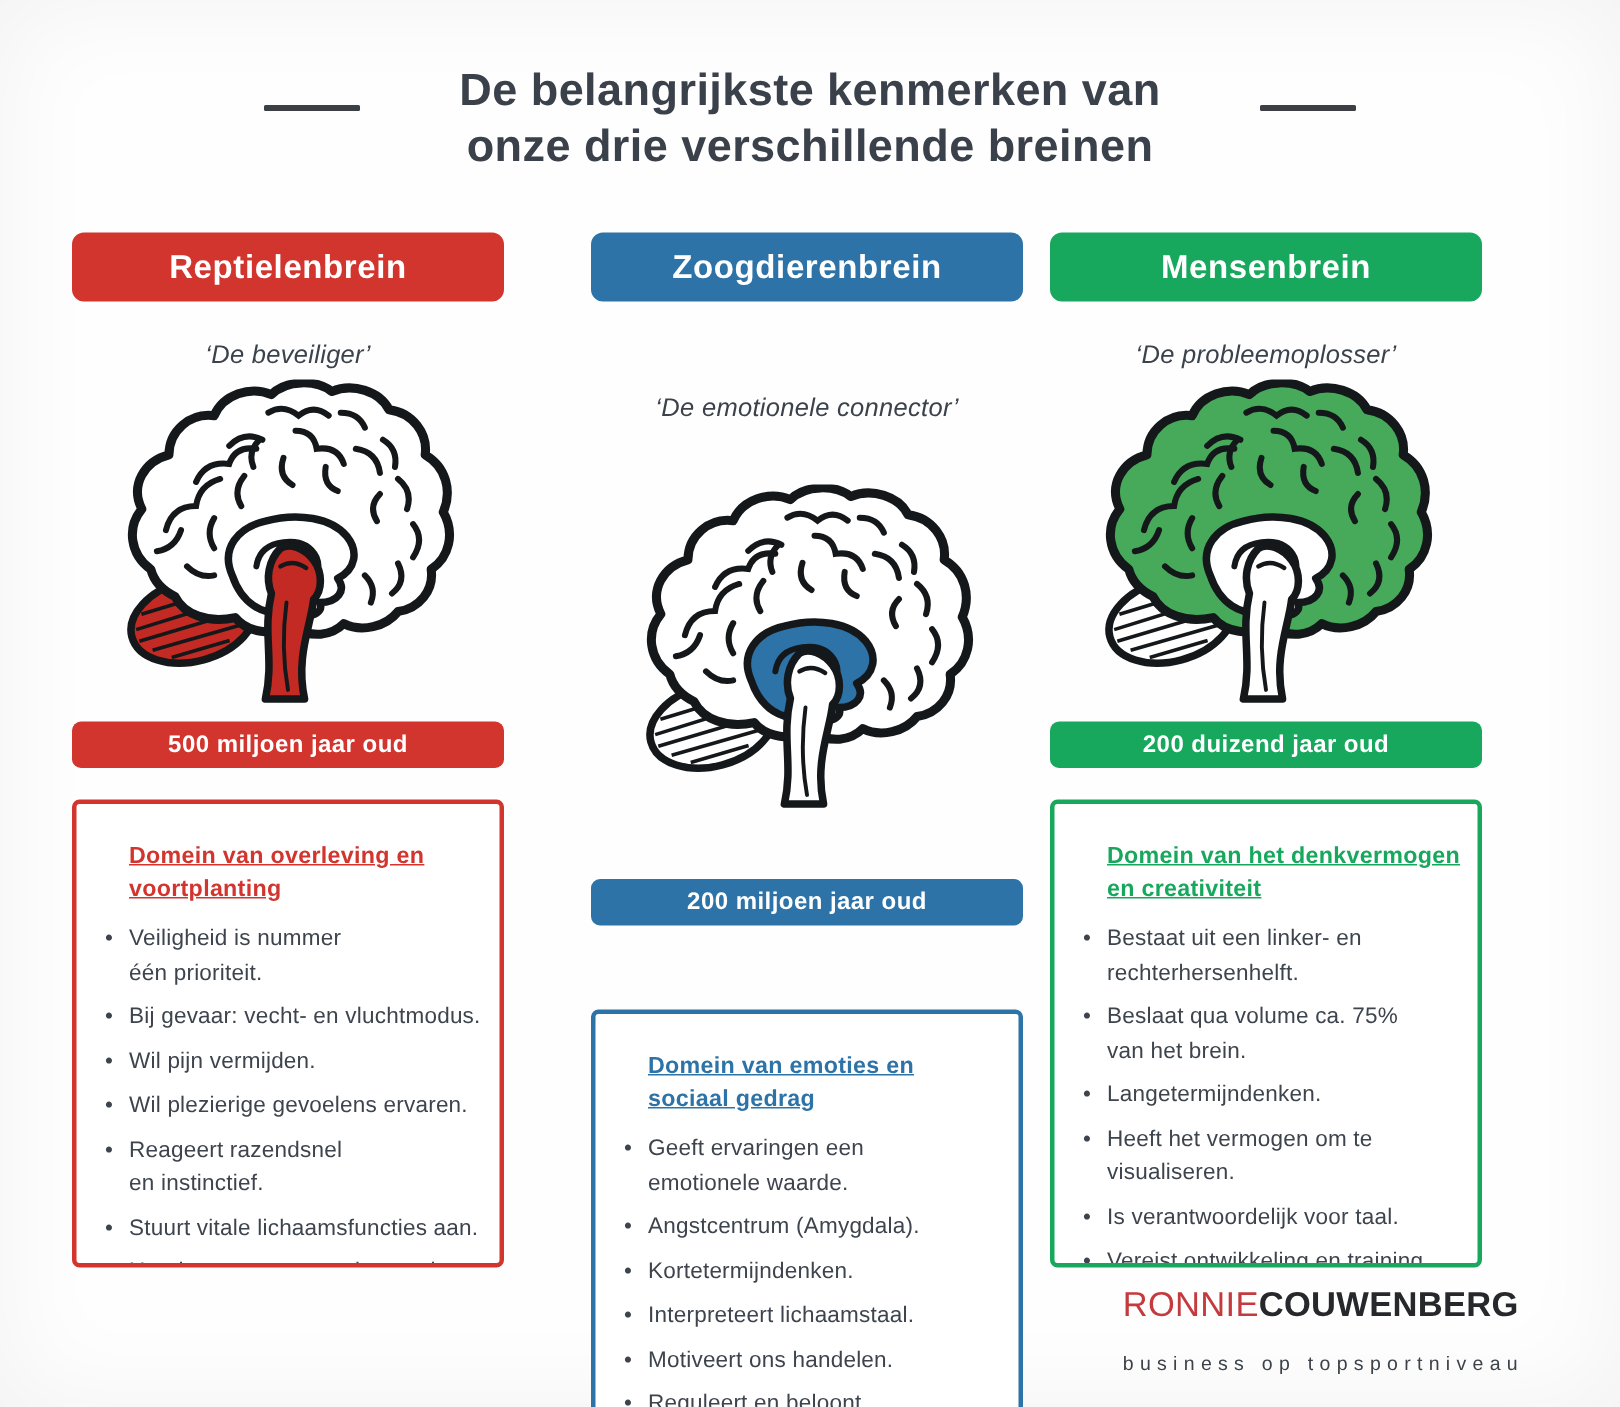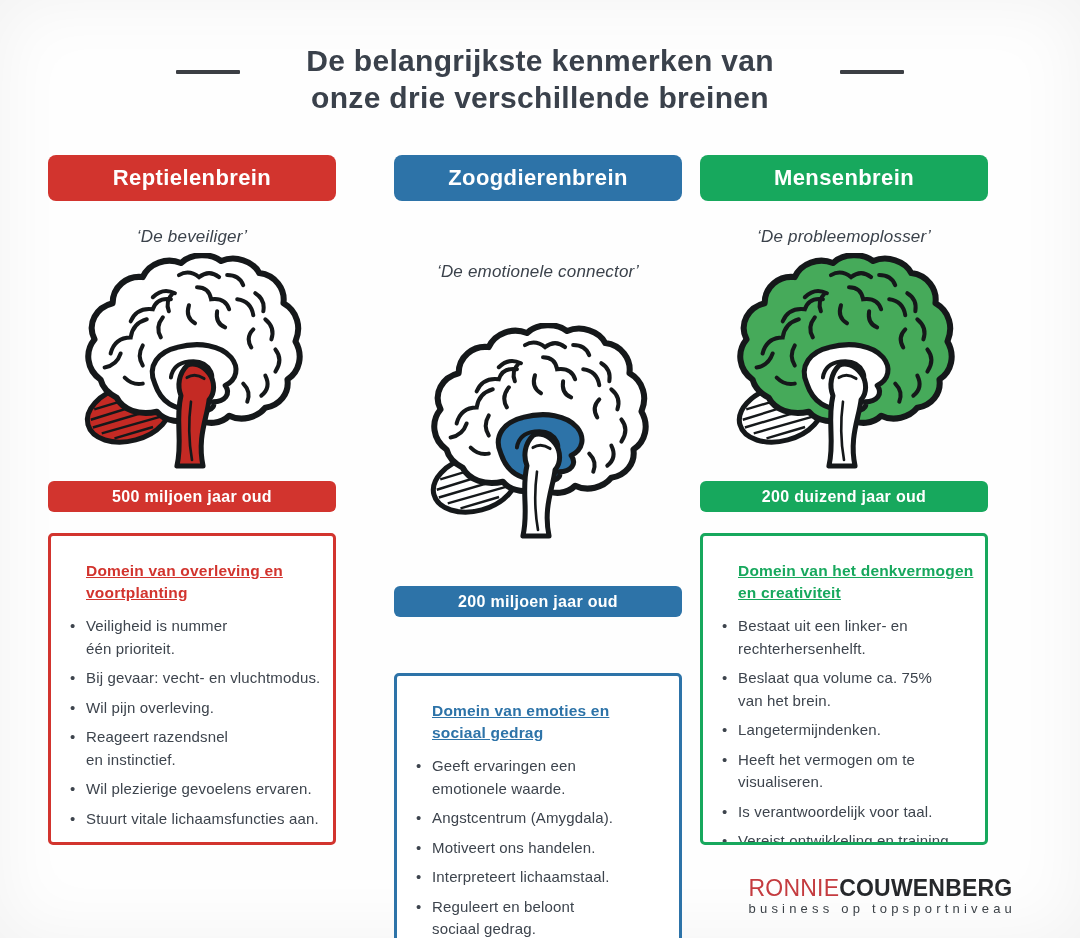--- a/index.html
+++ b/index.html
@@ -35,21 +35,21 @@
   .bullets{margin:0;padding:0;list-style:none;}
   .bullets li{position:relative;padding-left:17px;margin-bottom:7px;font-size:15px;
               color:#3d444d;line-height:1.5;white-space:pre-line;letter-spacing:.15px;}
   .bullets li::before{content:"\2022";position:absolute;left:1px;top:0;color:#3d444d;font-size:15px;}
 
   
   .footer{position:absolute;right:64px;bottom:22px;text-align:left;}
   .brand{font-size:23px;letter-spacing:.2px;line-height:1.1;}
   .brand .first{color:#c43b3f;font-weight:normal;}
   .brand .last{color:#26282b;font-weight:800;}
-  .brand-tagline{margin-top:0;font-size:13px;color:#3c4248;letter-spacing:4.2px;}
+  .brand-tagline{margin-top:19px;font-size:13px;color:#3c4248;letter-spacing:4.2px;}
 
   svg .outline{stroke:#15181a;stroke-linejoin:round;}
 </style>
 </head>
 <body>
 
 <div class="canvas">
 
   <div class="dash left"></div>
   <div class="dash right"></div>
@@ -121,24 +121,24 @@
 
     <div class="age">500 miljoen jaar oud</div>
 
     <div class="box">
       <h3 class="box-title">Domein van overleving en
 voortplanting</h3>
       <ul class="bullets">
             <li>Veiligheid is nummer
 één prioriteit.</li>
             <li>Bij gevaar: vecht- en vluchtmodus.</li>
-            <li>Wil pijn overleving.</li>
+            <li>Wil pijn vermijden.</li>
+            <li>Wil plezierige gevoelens ervaren.</li>
             <li>Reageert razendsnel
 en instinctief.</li>
-            <li>Wil plezierige gevoelens ervaren.</li>
             <li>Stuurt vitale lichaamsfuncties aan.</li>
             <li>Houdt vaste patronen in stand.</li>
           </ul>
     </div>
   </div>
 
   <div class="column c1" style="--accent: #2d73a8;">
     <div class="pill">Zoogdierenbrein</div>
     <div class="tagline">‘De emotionele connector’</div>
 
@@ -199,22 +199,23 @@
 
     <div class="age">200 miljoen jaar oud</div>
 
     <div class="box">
       <h3 class="box-title">Domein van emoties en
 sociaal gedrag</h3>
       <ul class="bullets">
             <li>Geeft ervaringen een
 emotionele waarde.</li>
             <li>Angstcentrum (Amygdala).</li>
+            <li>Kortetermijndenken.</li>
+            <li>Interpreteert lichaamstaal.</li>
             <li>Motiveert ons handelen.</li>
-            <li>Interpreteert lichaamstaal.</li>
             <li>Reguleert en beloont
 sociaal gedrag.</li>
             <li>Stuurt hormoonhuishouding aan.</li>
           </ul>
     </div>
   </div>
 
   <div class="column c2" style="--accent: #17a85d;">
     <div class="pill">Mensenbrein</div>
     <div class="tagline">‘De probleemoplosser’</div>

